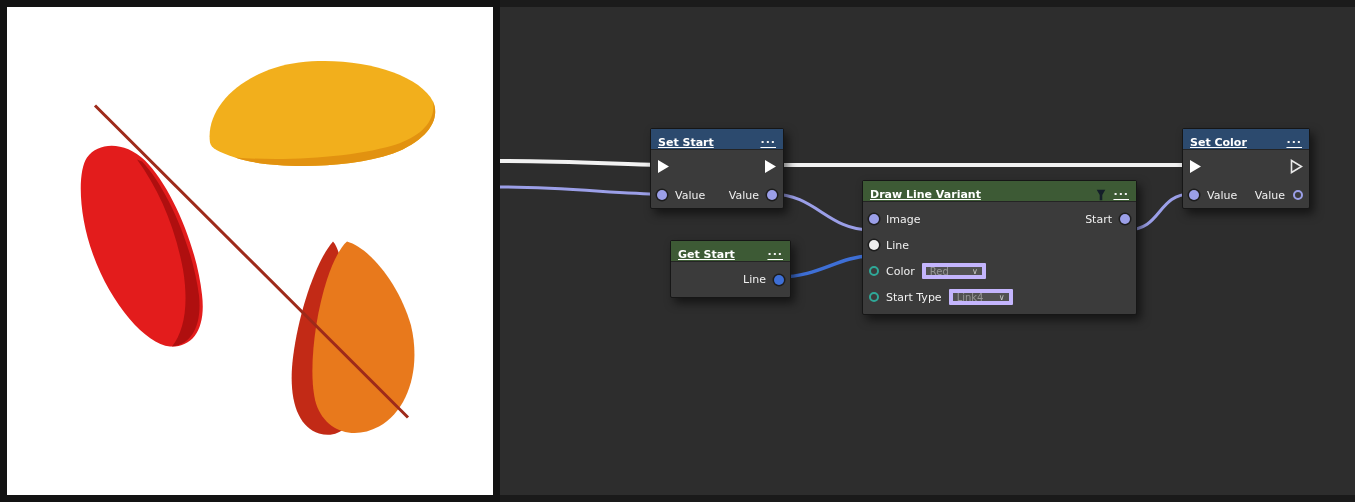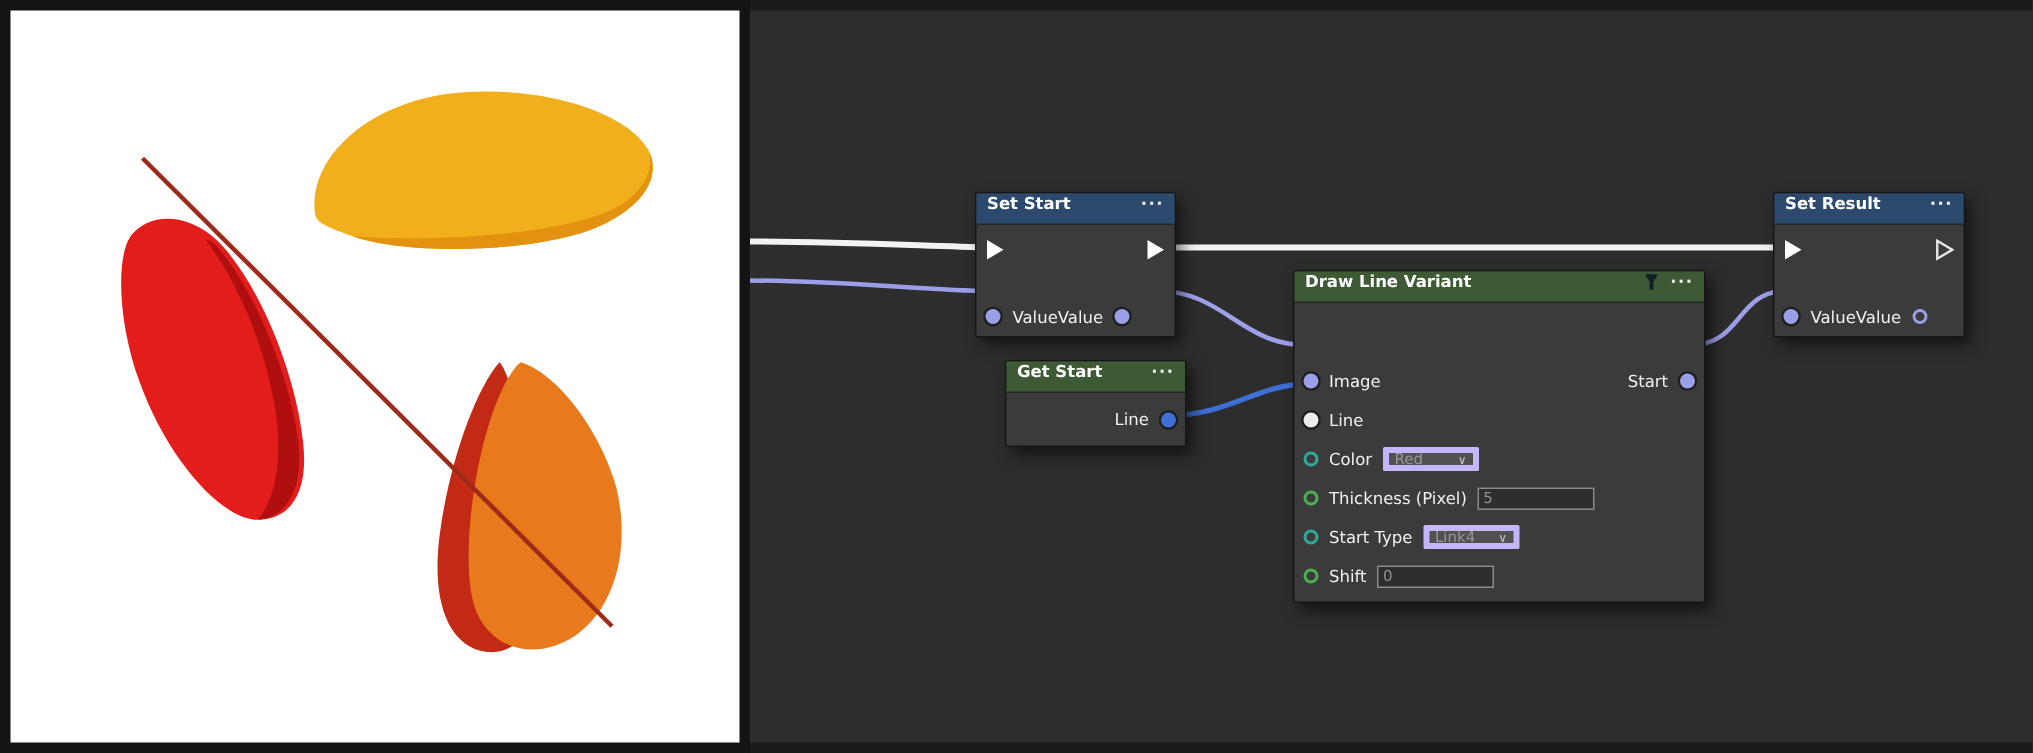--- a/index.html
+++ b/index.html
@@ -31,35 +31,36 @@
   
   .node {
     position:absolute; z-index:6;
     background:#3b3b3b;
     border:1px solid #161616;
     border-radius:2px;
     box-shadow: 4px 5px 10px rgba(0,0,0,.55);
     color:#ececec; font-size:11px;
   }
   .node-header {
-    height:21px; display:flex; align-items:flex-start; gap:6px;
+    height:21px; display:flex; align-items:flex-end; gap:6px;
     padding:0 7px; font-weight:bold; color:#ffffff;
     border-bottom:1px solid #242424;
+    text-decoration:underline;
   }
   .hdr-blue  { background:#2c4a6e; }
   .hdr-green { background:#3d5a35; }
   .hdr-right { margin-left:auto; display:flex; align-items:center; gap:6px; }
   .menu-dots { font-weight:bold; letter-spacing:1px; color:#f2f2f2; cursor:pointer; }
 
   .row { display:flex; align-items:center; padding:0 6px; }
   .exec-row  { height:32px; justify-content:space-between; }
-  .value-row { height:26px; justify-content:flex-start;margin-top:16px; }
+  .value-row { height:26px; justify-content:space-between; }
   .pg { display:flex; align-items:center; gap:8px; }
 
-  .dlv-body { padding:4px 0 4px 0;margin-top:35px; }
+  .dlv-body { padding:4px 0 4px 0; }
   .dlv-row { height:26px; display:flex; align-items:center; gap:7px; padding:0 6px; }
 
   .port { width:10px; height:10px; border-radius:50%; flex:none; }
   .filled { box-shadow:0 0 0 1.5px rgba(10,10,10,.6); }
   .p-purple { background:#9b9fe8; }
   .p-blue   { background:#3e6fd6; }
   .p-white  { background:#ececec; }
   .hollow { background:transparent; border:2px solid #999; }
   .h-teal  { border-color:#2fa898; }
   .h-green { border-color:#4caf50; }
@@ -189,43 +190,33 @@
     </div>
     <div class="dlv-row">
       <span class="port hollow h-teal"></span>
       <span class="plabel">Color</span>
       <span class="select">
         <span>Red</span>
         <span class="sel-arrow">∨</span>
       </span>
     </div>
     <div class="dlv-row">
-      <span class="port hollow h-green"></span>
-      <span class="plabel">Thickness (Pixel)</span>
-      <input class="tbox" value="5" style="">
-    </div>
-    <div class="dlv-row">
       <span class="port hollow h-teal"></span>
       <span class="plabel">Start Type</span>
       <span class="select">
         <span>Link4</span>
         <span class="sel-arrow">∨</span>
       </span>
     </div>
-    <div class="dlv-row">
-      <span class="port hollow h-green"></span>
-      <span class="plabel">Shift</span>
-      <input class="tbox" value="0" style="">
-    </div>
   </div>
 </div>
 
 <div class="node" style="left:1182px; top:128px; width:128px;">
   <div class="node-header hdr-blue">
-    <span>Set Result</span>
+    <span>Set Color</span>
     <span class="hdr-right">
         <span class="menu-dots">···</span>
       </span>
   </div>
   <div class="row exec-row">
     <span class="exec-pin">
       <svg width="13" height="15" viewBox="0 0 13 15">
           <path d="M1,1 L12,7.5 L1,14 Z" fill="#ffffff"></path>
         </svg>
     </span>

